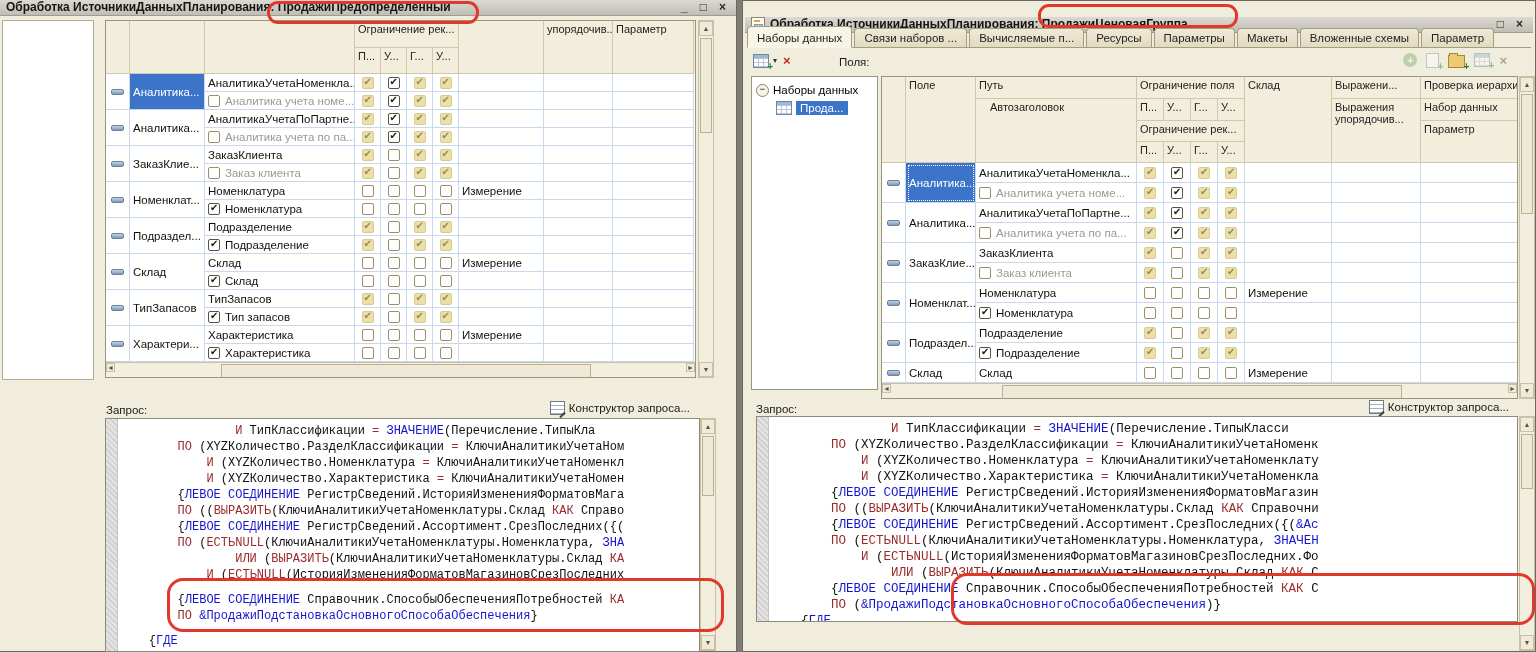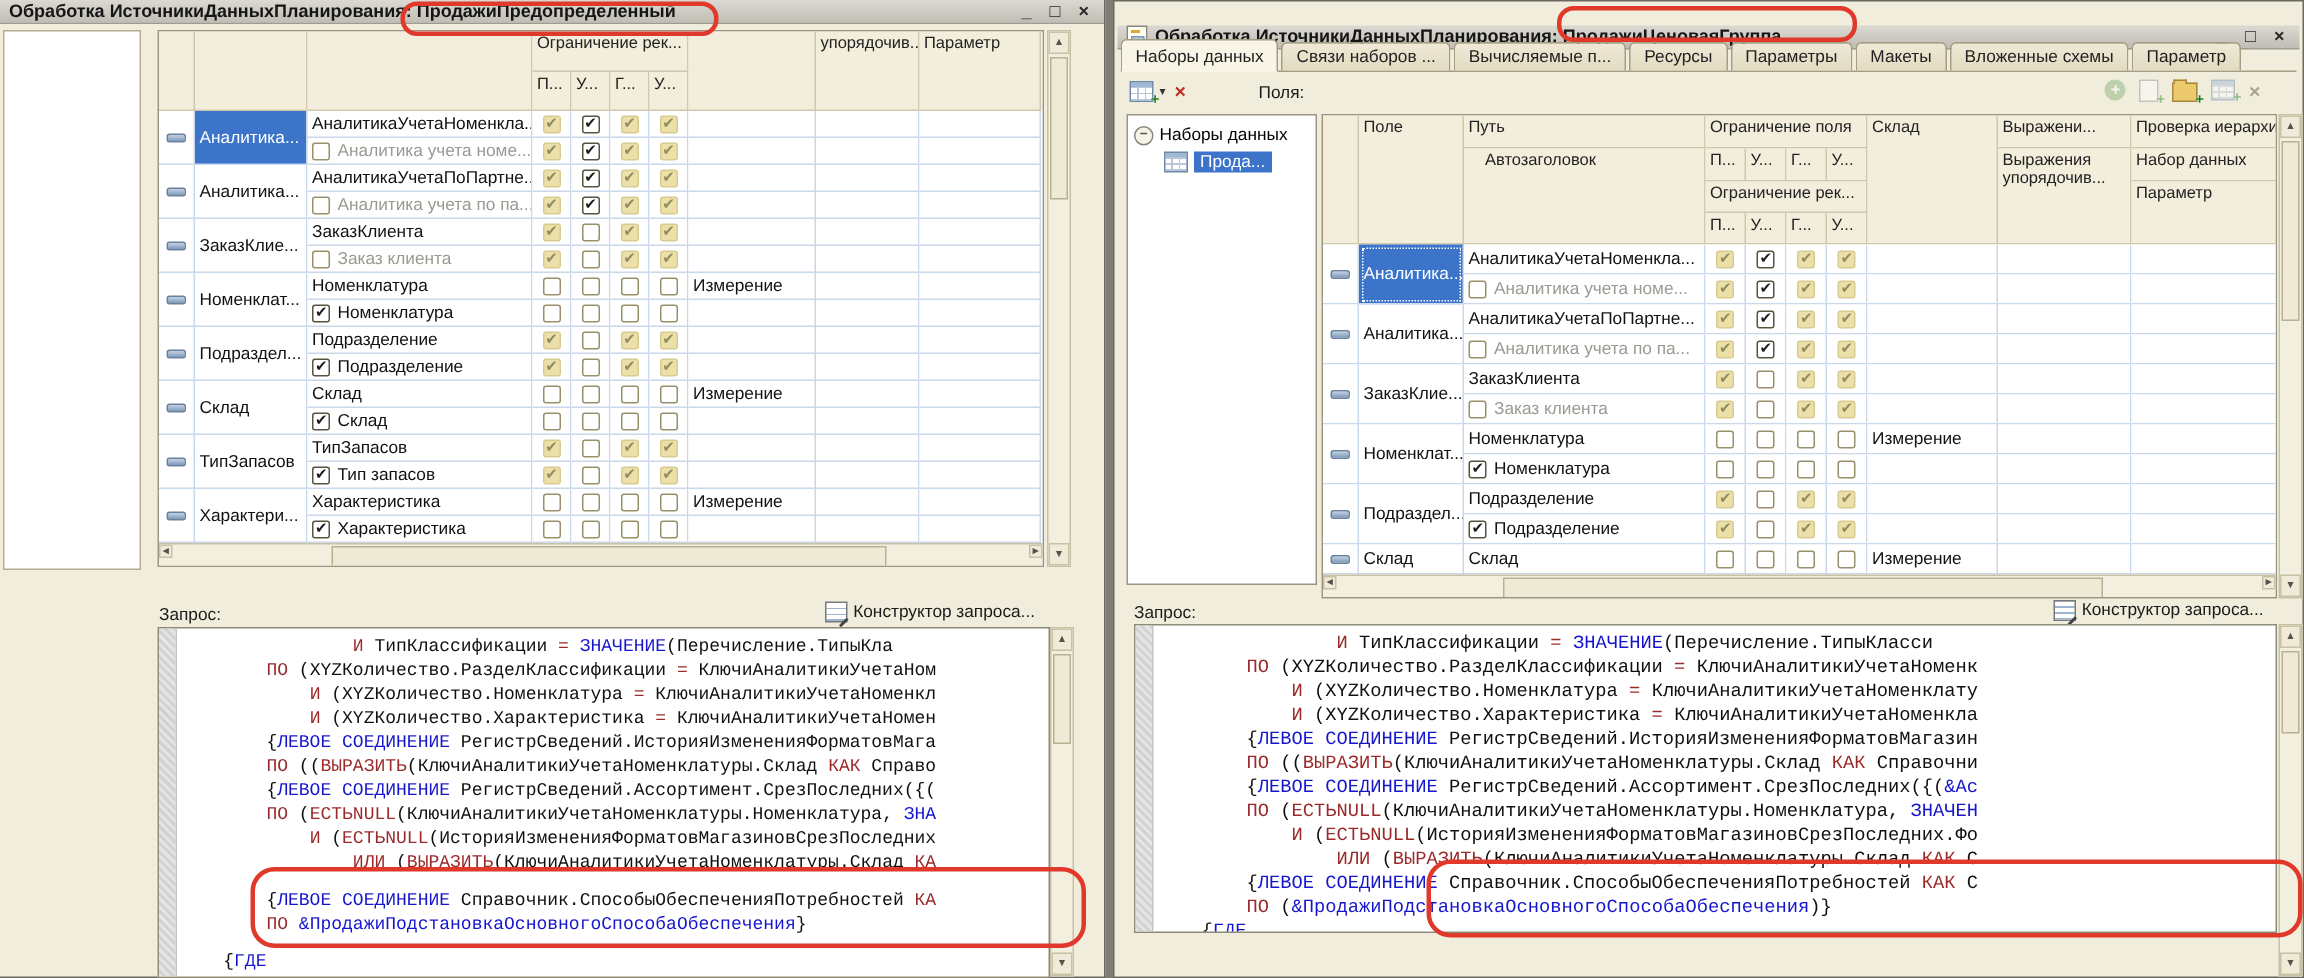--- a/index.html
+++ b/index.html
@@ -487,22 +487,22 @@
       <div class="gutter"></div>
       <div class="qlines" id="qL">
           <div class="qline"><span class="qt">                </span><span class="qk">И</span><span class="qt"> ТипКлассификации </span><span class="qk">=</span><span class="qt"> </span><span class="qb">ЗНАЧЕНИЕ</span><span class="qt">(Перечисление.ТипыКла</span></div>
           <div class="qline"><span class="qt">        </span><span class="qk">ПО</span><span class="qt"> (XYZКоличество.РазделКлассификации </span><span class="qk">=</span><span class="qt"> КлючиАналитикиУчетаНом</span></div>
           <div class="qline"><span class="qt">            </span><span class="qk">И</span><span class="qt"> (XYZКоличество.Номенклатура </span><span class="qk">=</span><span class="qt"> КлючиАналитикиУчетаНоменкл</span></div>
           <div class="qline"><span class="qt">            </span><span class="qk">И</span><span class="qt"> (XYZКоличество.Характеристика </span><span class="qk">=</span><span class="qt"> КлючиАналитикиУчетаНомен</span></div>
           <div class="qline"><span class="qt">        {</span><span class="qb">ЛЕВОЕ СОЕДИНЕНИЕ</span><span class="qt"> РегистрСведений.ИсторияИзмененияФорматовМага</span></div>
           <div class="qline"><span class="qt">        </span><span class="qk">ПО</span><span class="qt"> ((</span><span class="qk">ВЫРАЗИТЬ</span><span class="qt">(КлючиАналитикиУчетаНоменклатуры.Склад </span><span class="qk">КАК</span><span class="qt"> Справо</span></div>
           <div class="qline"><span class="qt">        {</span><span class="qb">ЛЕВОЕ СОЕДИНЕНИЕ</span><span class="qt"> РегистрСведений.Ассортимент.СрезПоследних({(</span></div>
           <div class="qline"><span class="qt">        </span><span class="qk">ПО</span><span class="qt"> (</span><span class="qk">ЕСТЬNULL</span><span class="qt">(КлючиАналитикиУчетаНоменклатуры.Номенклатура, </span><span class="qb">ЗНА</span></div>
+          <div class="qline"><span class="qt">                </span><span class="qk">ИЛИ</span><span class="qt"> (</span><span class="qk">ВЫРАЗИТЬ</span><span class="qt">(КлючиАналитикиУчетаНоменклатуры.Склад </span><span class="qk">КА</span></div>
           <div class="qline"><span class="qt">            </span><span class="qk">И</span><span class="qt"> (</span><span class="qk">ЕСТЬNULL</span><span class="qt">(ИсторияИзмененияФорматовМагазиновСрезПоследних</span></div>
-          <div class="qline"><span class="qt">                </span><span class="qk">ИЛИ</span><span class="qt"> (</span><span class="qk">ВЫРАЗИТЬ</span><span class="qt">(КлючиАналитикиУчетаНоменклатуры.Склад </span><span class="qk">КА</span></div>
           <div class="qgap"></div>
           <div class="qline"><span class="qt">        {</span><span class="qb">ЛЕВОЕ СОЕДИНЕНИЕ</span><span class="qt"> Справочник.СпособыОбеспеченияПотребностей </span><span class="qk">КА</span></div>
           <div class="qline"><span class="qt">        </span><span class="qk">ПО</span><span class="qt"> </span><span class="qb">&amp;ПродажиПодстановкаОсновногоСпособаОбеспечения</span><span class="qt">}</span></div>
           <div class="qgap"></div>
           <div class="qline"><span class="qt">    {</span><span class="qb">ГДЕ</span></div>
         </div>
     </div>
     <div class="vs" style="left:700px;top:418px;width:16px;height:233px">
       <span class="sbtn" style="top:0">▲</span>
       <span class="sbtn" style="bottom:0">▼</span>

